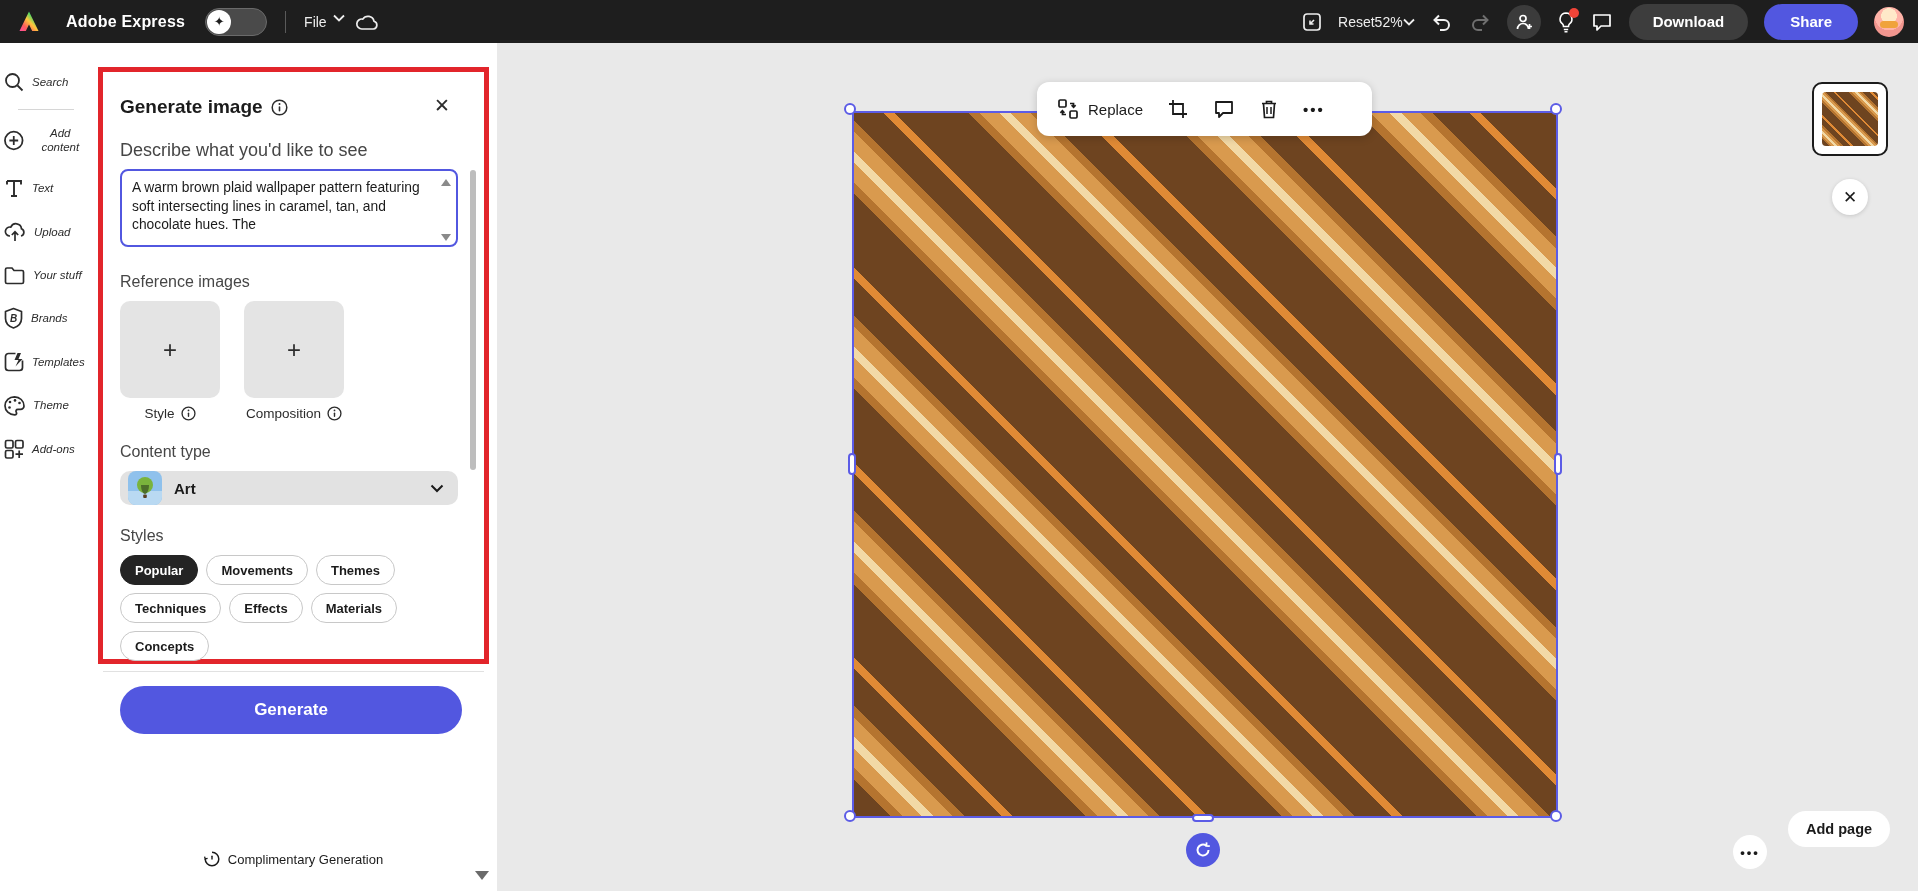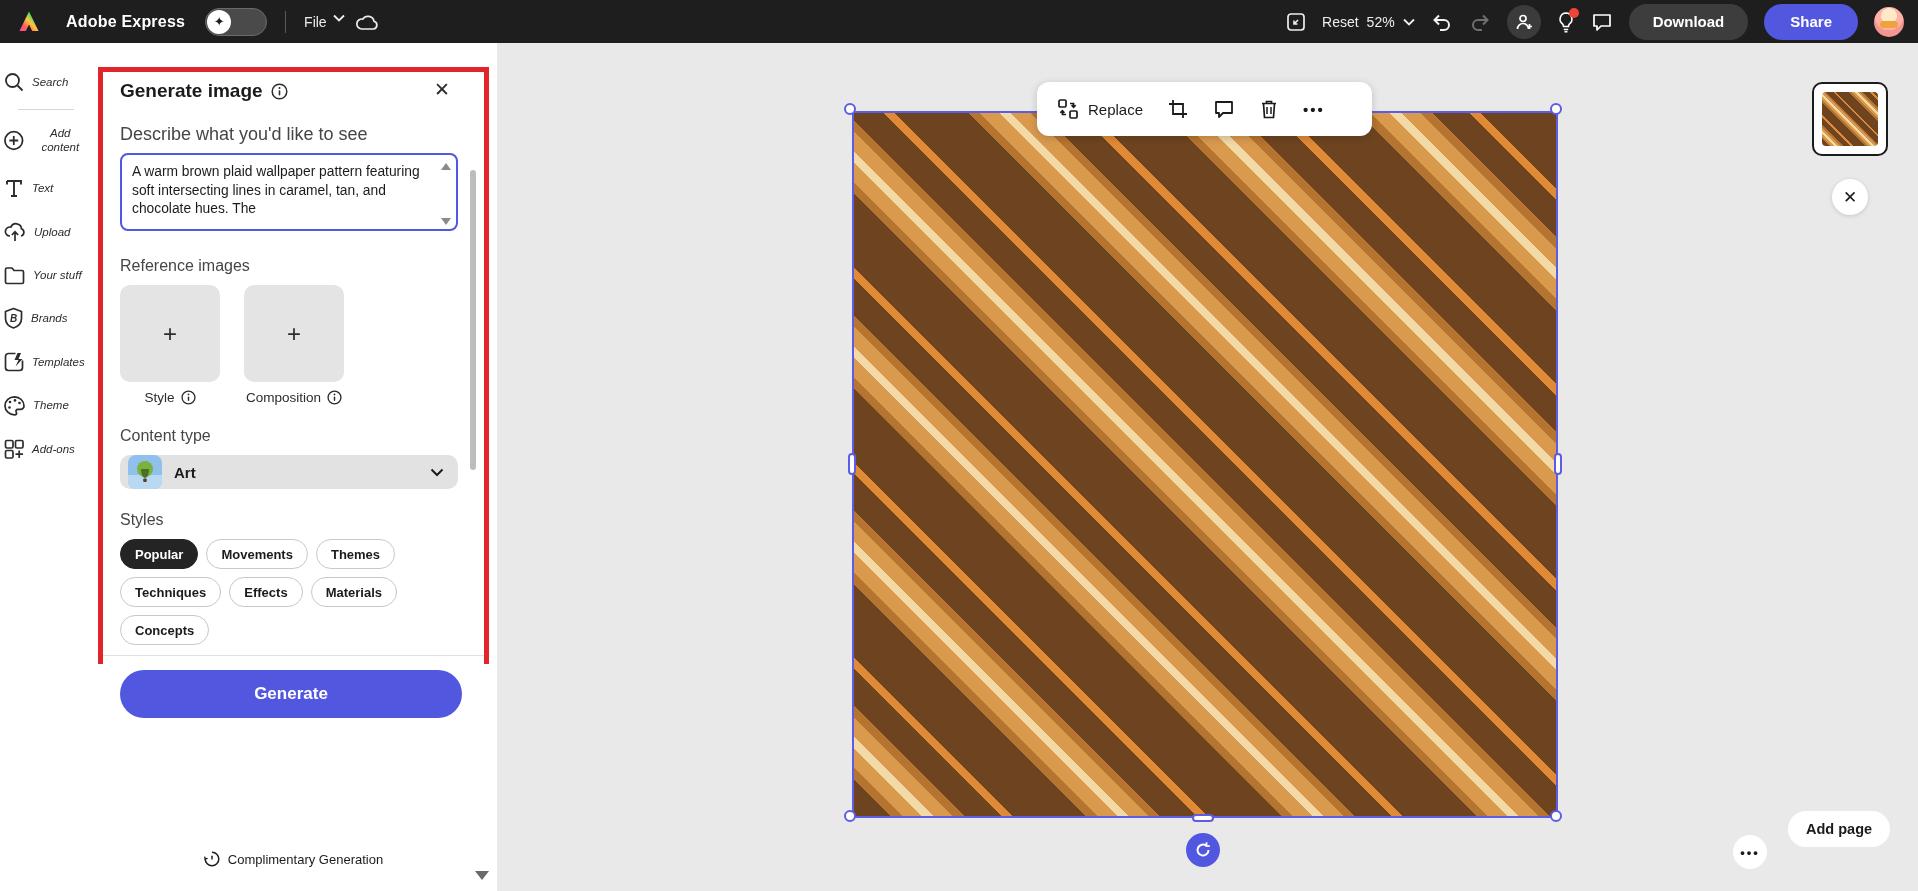--- a/index.html
+++ b/index.html
@@ -14,21 +14,21 @@
   .app-name { color:#fff; font-size:16px; font-weight:bold; letter-spacing:.2px; margin-left:12px; }
   .ai-toggle { width:62px; height:28px; border-radius:14px; background:#4a4a4a; margin-left:10px;
                position:relative; border:1px solid #6a6a6a; cursor:pointer; }
   .ai-knob { position:absolute; left:1px; top:1px; width:24px; height:24px; border-radius:50%;
              background:#fff; display:flex; align-items:center; justify-content:center;
              color:#1e1e1e; font-size:13px; }
   .tb-divider { width:1px; height:22px; background:#5a5a5a; margin:0 8px; }
   .tb-item { color:#eee; font-size:14px; display:flex; align-items:flex-start; gap:6px; cursor:pointer; }
   .tb-right { margin-left:auto; display:flex; align-items:center; gap:16px; }
   .tb-icon { display:flex; align-items:center; justify-content:center; cursor:pointer; }
-  .zoom-group { display:flex; align-items:center; gap:8px; color:#eee; font-size:14px; }
+  .zoom-group { display:flex; align-items:center; color:#eee; font-size:14px; }
   .circle-btn { width:34px; height:34px; border-radius:50%; background:#3b3b3b; display:flex;
                 align-items:center; justify-content:center; cursor:pointer; }
   .btn-dark { height:36px; border-radius:18px; background:#3d3d3d; color:#fff; font-size:15px;
               font-weight:bold; padding:0 24px; display:flex; align-items:center; cursor:pointer; border:none; }
   .btn-accent { height:36px; border-radius:18px; background:var(--accent,#5257e0); color:#fff; font-size:15px;
               font-weight:bold; padding:16px 26px; display:flex; align-items:center; cursor:pointer; border:none; }
   .avatar { width:30px; height:30px; border-radius:50%;
             background: radial-gradient(circle at 50% 30%, #ffe9c9 0 30%, #ffb3a8 31% 55%, #f2968f 56% 100%);
             position:relative; overflow:hidden; cursor:pointer; }
   .avatar::after { content:""; position:absolute; left:6px; top:14px; width:18px; height:7px;
@@ -41,21 +41,21 @@
              display:flex; flex-direction:column; align-items:center; padding-top:18px; z-index:20; }
   .side-item { width:86px; display:flex; flex-direction:row; align-items:center; gap:7px;
                padding:10px 0 12px; cursor:pointer; color:#2c2c2c;font-style:italic; }
   .side-item .lbl { font-size:11.5px; color:#2c2c2c; text-align:center; line-height:1.25; max-width:70px; }
   .side-divider { width:56px; height:1px; background:#d6d6d6; margin:4px 0 6px; }
 
   
   .panel-region { position:absolute; top:43px; left:92px; width:405px; height:848px; background:#fff; z-index:30; }
   .gen-panel { position:absolute; left:6px; top:24px; width:391px; height:597px;
                border:5px solid var(--annotation-red,#e2252b); background:#fff;
-               display:flex; flex-direction:column; padding:8px 22px 0 17px; }
+               display:flex; flex-direction:column; padding:24px 22px 0 17px; }
   .panel-title-row { display:flex; align-items:center; gap:8px; position:relative; margin-bottom:22px; }
   .panel-title { font-size:19px; font-weight:bold; color:#1b1b1b; }
   .panel-close { position:absolute; right:12px; top:0; font-size:19px; color:#2c2c2c; cursor:pointer; line-height:1; }
   .field-label { font-size:18px; color:#464646; margin-bottom:8px; }
   .prompt-box { position:relative; width:338px; }
   .prompt-input { width:338px; height:78px; border:2px solid var(--accent,#5257e0); border-radius:8px;
                   resize:none; font-family:"Liberation Sans",sans-serif; font-size:13.8px; color:#1b1b1b;
                   line-height:1.35; padding:8px 20px 6px 10px; outline:none; overflow:hidden; background:#fff; }
   .scroll-arrow-up, .scroll-arrow-dn { position:absolute; right:7px; width:0; height:0;
                   border-left:5px solid transparent; border-right:5px solid transparent; cursor:pointer; }

